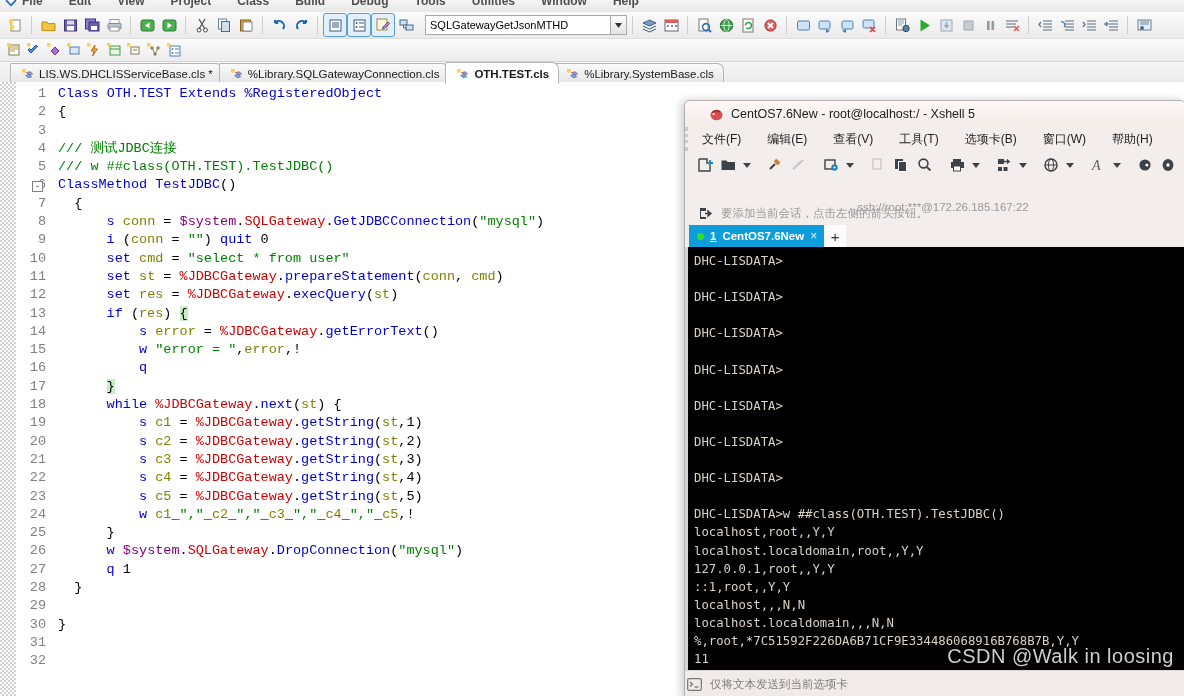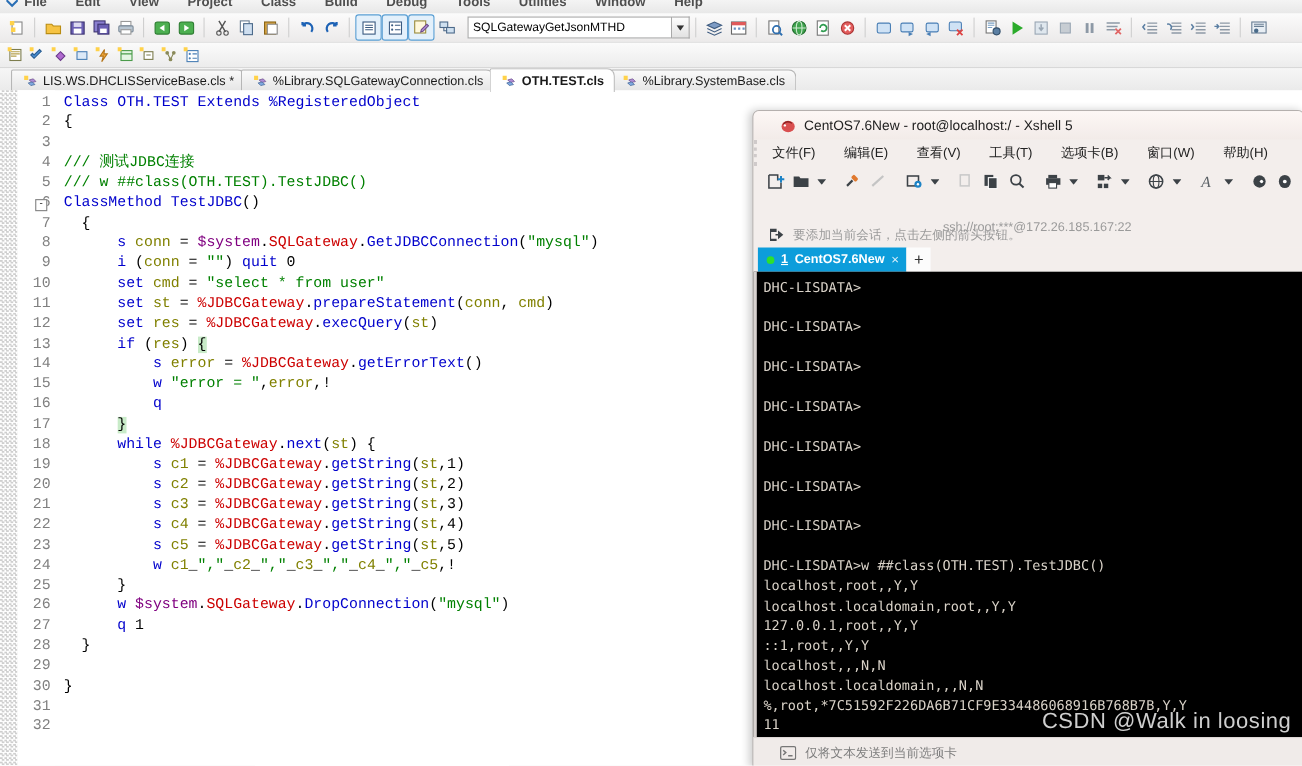--- a/index.html
+++ b/index.html
@@ -90,21 +90,21 @@
   .xs-dot{width:7px;height:7px;border-radius:50%;background:#2ee02e;flex:none;}
   .xs-tab-close{font-size:12px;color:#dff1fb;font-weight:normal;}
   .xs-newtab{width:22px;height:22px;background:#fcfcfc;display:flex;align-items:center;
     justify-content:center;font-size:15px;color:#333;}
   .xs-term{background:#000000;height:418px;overflow:hidden;
     border-left:3px solid #d8d2d0;padding:5px 0 0 6px;position:relative;}
   .tline{font-family:"DejaVu Sans Mono","Liberation Mono",monospace;font-size:12.3px;
     line-height:18.1px;color:#d9d2c8;white-space:pre;}
   .tblank{height:18.1px;}
   .xs-status{height:26px;background:#f0ebe9;display:flex;align-items:center;
-    padding-left:24px;gap:8px;border-top:1px solid #ddd7d5;}
+    padding-left:2px;gap:8px;border-top:1px solid #ddd7d5;}
   .xs-status-text{font-size:11.5px;color:#7d7d7d;white-space:nowrap;}
 
   .watermark{position:absolute;right:10px;bottom:28px;font-size:20px;color:#cfcfcf;
     letter-spacing:.5px;white-space:nowrap;z-index:50;}
 </style>
 </head>
 <body>
 
 <div id="studio">
 

